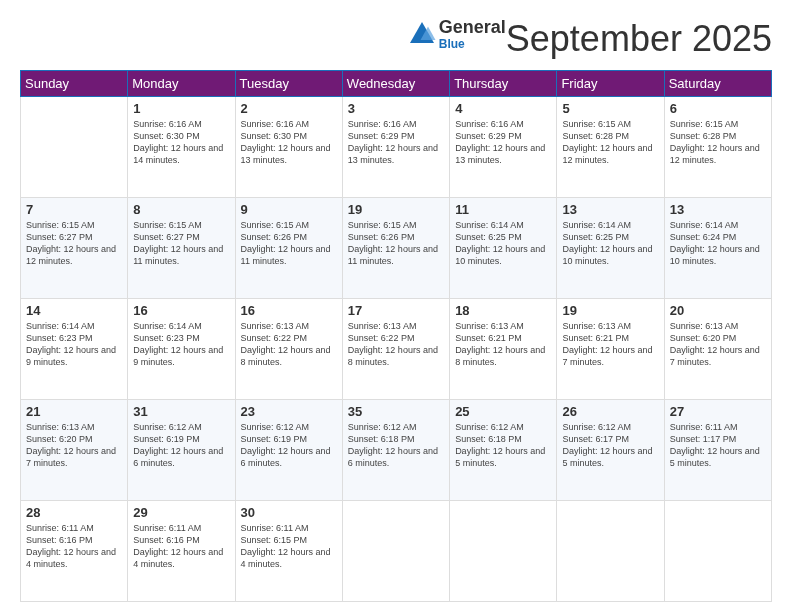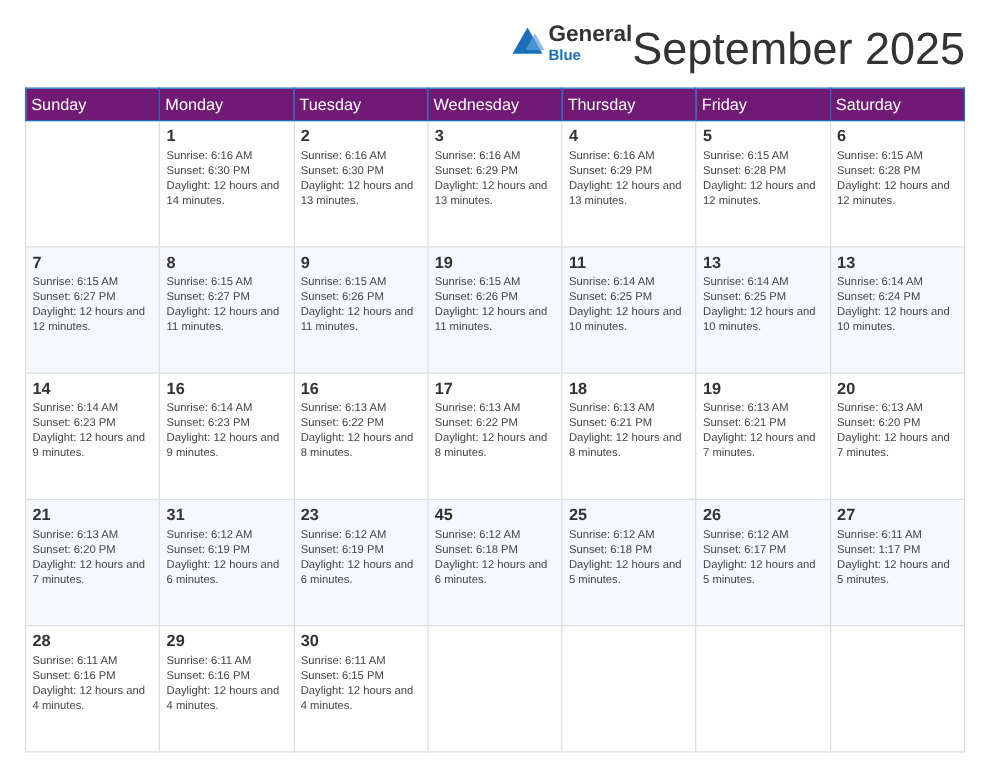--- a/index.html
+++ b/index.html
@@ -301,21 +301,21 @@
 and 6 minutes.</div>
           </td>
           <td>
             <span class="day-num">23</span>
             <div class="cell-info">Sunrise: 6:12 AM
 Sunset: 6:19 PM
 Daylight: 12 hours
 and 6 minutes.</div>
           </td>
           <td>
-            <span class="day-num">45</span>
+            <span class="day-num">35</span>
             <div class="cell-info">Sunrise: 6:12 AM
 Sunset: 6:18 PM
 Daylight: 12 hours
 and 6 minutes.</div>
           </td>
           <td>
             <span class="day-num">25</span>
             <div class="cell-info">Sunrise: 6:12 AM
 Sunset: 6:18 PM
 Daylight: 12 hours

